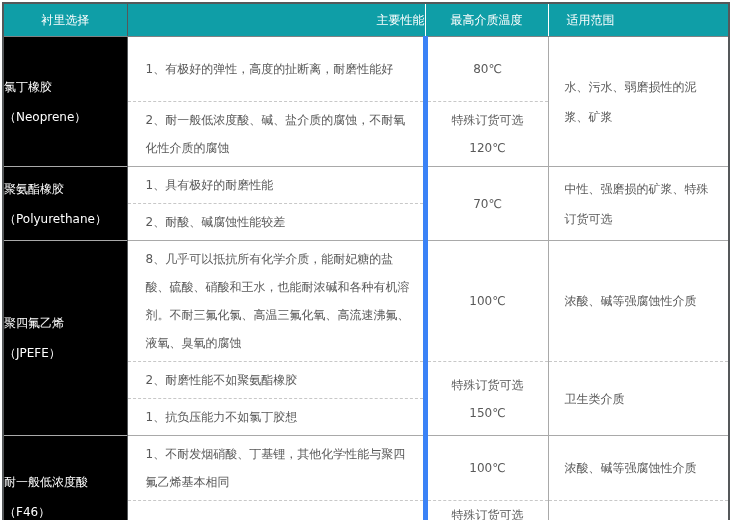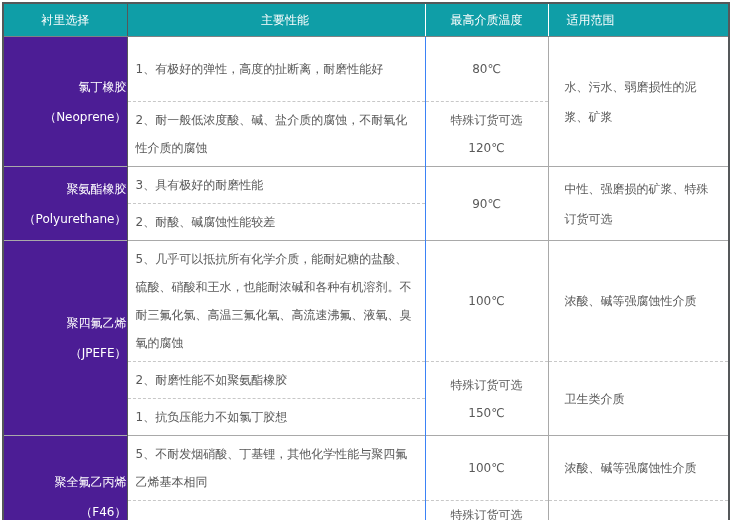--- a/index.html
+++ b/index.html
@@ -26,40 +26,40 @@
     overflow: hidden;
     padding: 0;
   }
   thead th {
     background: #0f9ea7;
     color: #ffffff;
     height: 32px;
     border-bottom: 1px solid #7f8284;
   }
   th.h-lining { text-align: center; border-right: 1px solid #55585a; }
-  th.h-main   { text-align: center; padding-left: 18px; }
+  th.h-main   { text-align: right; padding-left: 18px; }
   th.h-temp   { text-align: center; border-left: 1px solid #ffffff; }
   th.h-range  { text-align: left; padding-left: 18px; border-left: 1px solid #ffffff; }
 
   td.mat {
-    background: #4c1d95;
+    background: #000000;
     color: #ffffff;
-    text-align: right;
+    text-align: left;
     border-right: 1px solid #55585a;
     line-height: 30px;
   }
   td.perf {
     text-align: left;
-    padding: 4px 10px 4px 8px;
+    padding: 4px 10px 4px 18px;
     line-height: 28px;
     margin-left: 41px;
   }
   td.temp {
     text-align: center;
-    border-left: 1px solid #3b82f6;
+    border-left: 5px solid #3b82f6;
     line-height: 28px;
     white-space: pre-line;
   }
   td.range {
     text-align: left;
     padding-left: 16px;
     padding-right: 8px;
     border-left: 1px solid #a9a9a9;
     line-height: 30px;
     margin-left: 24px;
@@ -100,53 +100,53 @@
       <td class="perf dash">2、耐一般低浓度酸、碱、盐介质的腐蚀，不耐氧化性介质的腐蚀</td>
       <td class="temp dash">特殊订货可选
 120℃</td>
     </tr>
 
     <tr class="sec-start" style="height:35px">
       <td class="mat" rowspan="2">
         <div>聚氨酯橡胶</div>
         <div>（Polyurethane）</div>
       </td>
-      <td class="perf">3、具有极好的耐磨性能</td>
-      <td class="temp" rowspan="2">90℃</td>
+      <td class="perf">1、具有极好的耐磨性能</td>
+      <td class="temp" rowspan="2">70℃</td>
       <td class="range" rowspan="2">中性、强磨损的矿浆、特殊订货可选</td>
     </tr>
     <tr style="height:35px">
       <td class="perf dash">2、耐酸、碱腐蚀性能较差</td>
     </tr>
 
     <tr class="sec-start" style="height:113px">
       <td class="mat" rowspan="3">
         <div>聚四氟乙烯</div>
         <div>（JPEFE）</div>
       </td>
-      <td class="perf">5、几乎可以抵抗所有化学介质，能耐妃糖的盐酸、硫酸、硝酸和王水，也能耐浓碱和各种有机溶剂。不耐三氟化氯、高温三氟化氧、高流速沸氟、液氧、臭氧的腐蚀</td>
+      <td class="perf">8、几乎可以抵抗所有化学介质，能耐妃糖的盐酸、硫酸、硝酸和王水，也能耐浓碱和各种有机溶剂。不耐三氟化氯、高温三氟化氧、高流速沸氟、液氧、臭氧的腐蚀</td>
       <td class="temp">100℃</td>
       <td class="range">浓酸、碱等强腐蚀性介质</td>
     </tr>
     <tr style="height:27px">
       <td class="perf dash">2、耐磨性能不如聚氨酯橡胶</td>
       <td class="temp dash" rowspan="2">特殊订货可选
 150℃</td>
       <td class="range dash" rowspan="2">卫生类介质</td>
     </tr>
     <tr style="height:30px">
       <td class="perf dash">1、抗负压能力不如氯丁胶想</td>
     </tr>
 
     <tr class="sec-start" style="height:63px">
       <td class="mat" rowspan="2">
-        <div>聚全氟乙丙烯</div>
+        <div>耐一般低浓度酸</div>
         <div>（F46）</div>
       </td>
-      <td class="perf">5、不耐发烟硝酸、丁基锂，其他化学性能与聚四氟乙烯基本相同</td>
+      <td class="perf">1、不耐发烟硝酸、丁基锂，其他化学性能与聚四氟乙烯基本相同</td>
       <td class="temp">100℃</td>
       <td class="range">浓酸、碱等强腐蚀性介质</td>
     </tr>
     <tr style="height:58px">
       <td class="perf dash">2、抗负压能力高于聚四氟乙烯</td>
       <td class="temp dash">特殊订货可选
 150℃</td>
       <td class="range dash">卫生类介质</td>
     </tr>
   </tbody>

